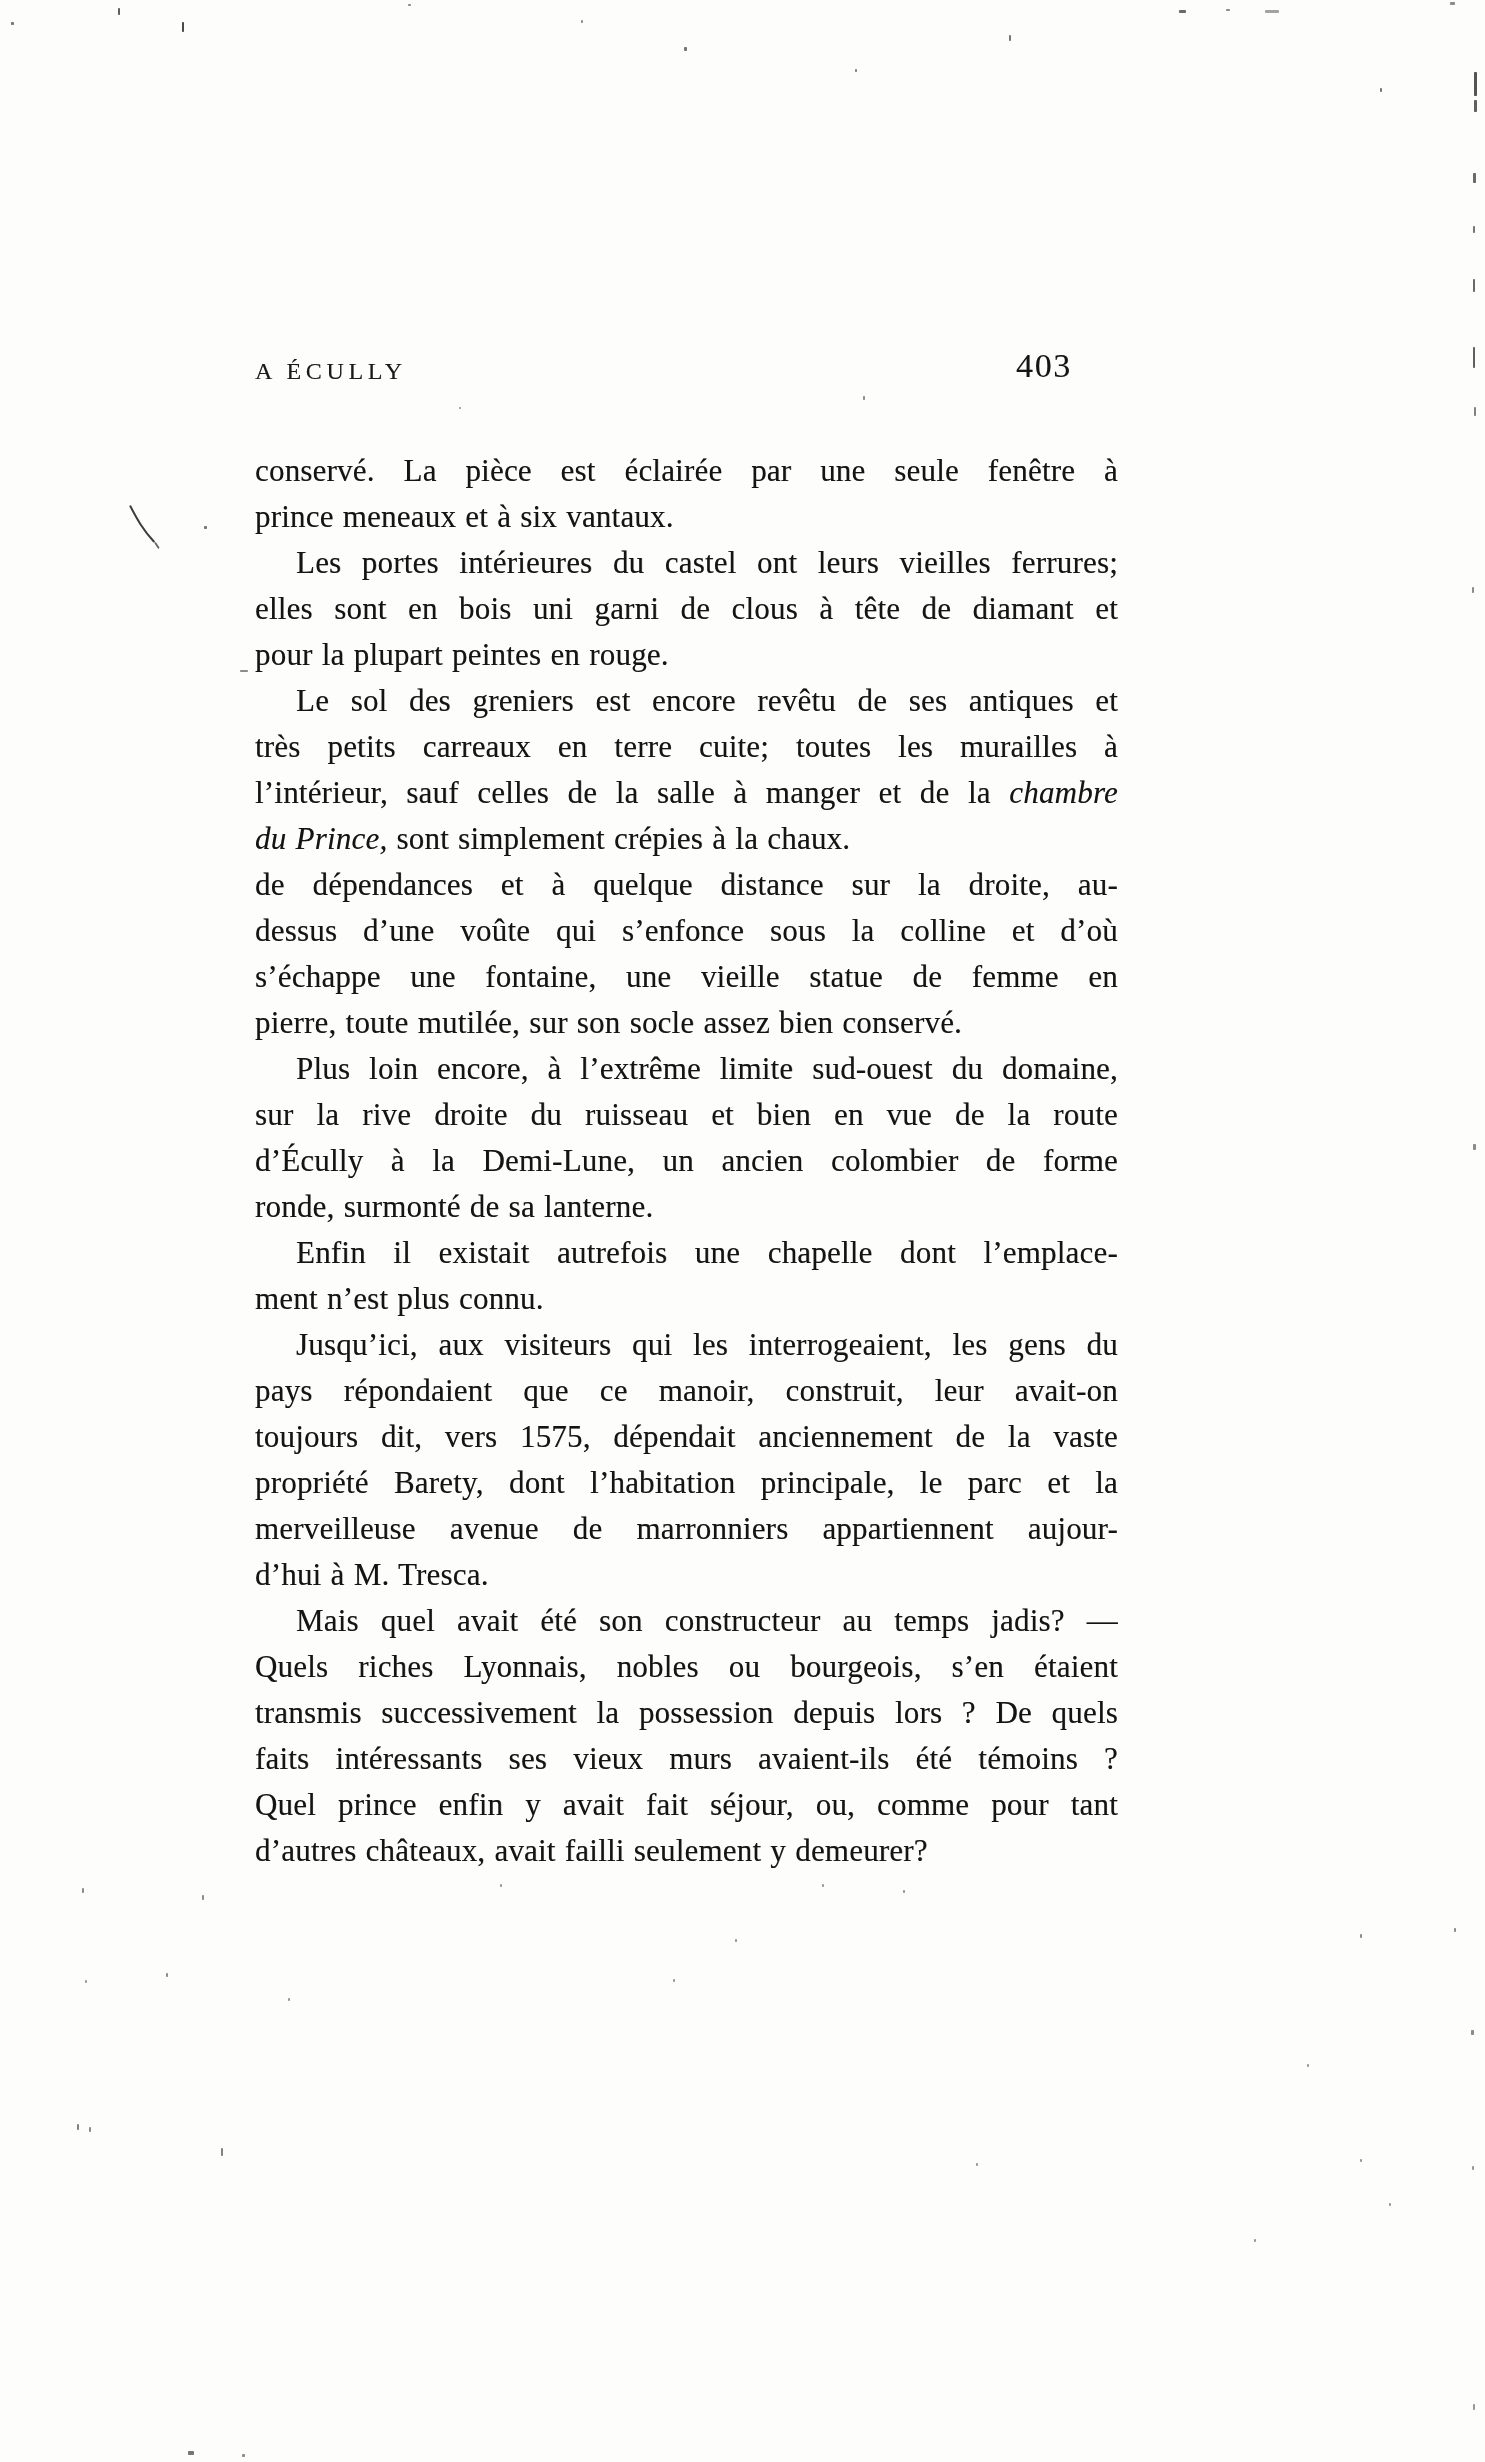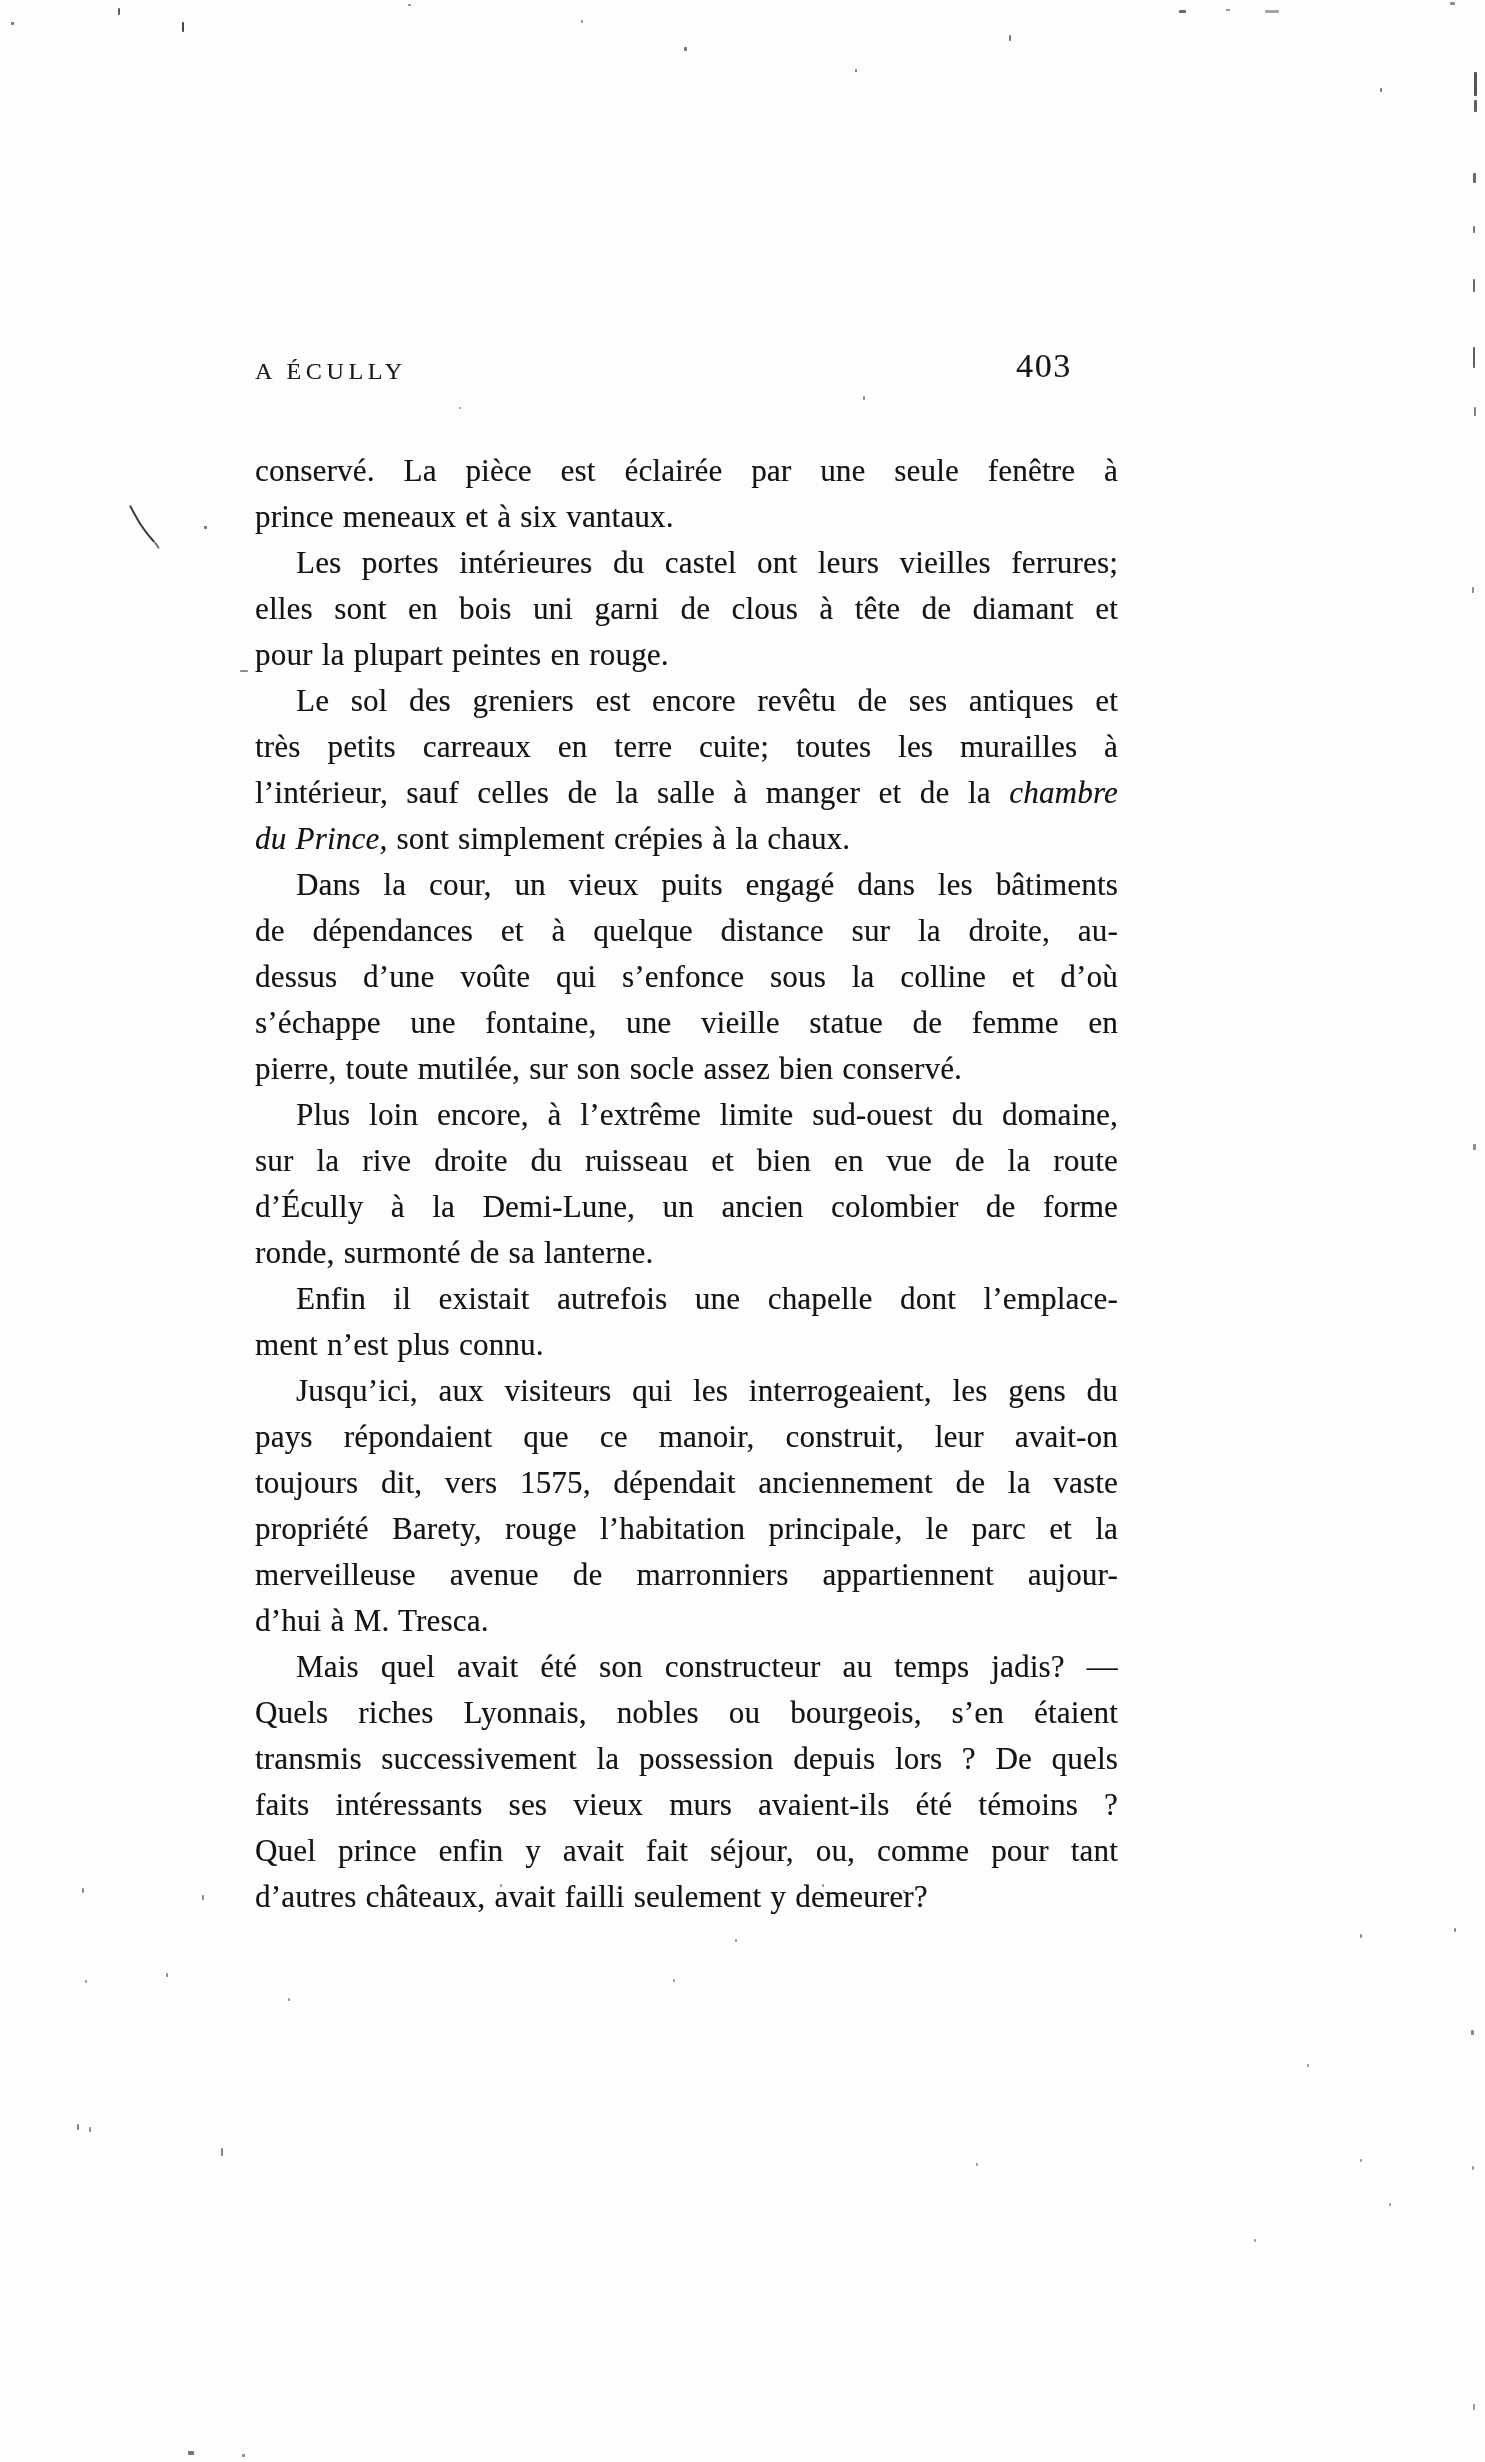--- a/index.html
+++ b/index.html
@@ -81,35 +81,34 @@
   <div class="text-block" id="text-block">
       <div class="line"><span>conservé. La pièce est éclairée par une seule fenêtre à</span></div>
       <div class="line end"><span>prince meneaux et à six vantaux.</span></div>
       <div class="line indent"><span>Les portes intérieures du castel ont leurs vieilles ferrures;</span></div>
       <div class="line"><span>elles sont en bois uni garni de clous à tête de diamant et</span></div>
       <div class="line end"><span>pour la plupart peintes en rouge.</span></div>
       <div class="line indent"><span>Le sol des greniers est encore revêtu de ses antiques et</span></div>
       <div class="line"><span>très petits carreaux en terre cuite; toutes les murailles à</span></div>
       <div class="line"><span>l’intérieur, sauf celles de la salle à manger et de la </span><span class="it">chambre</span></div>
       <div class="line end"><span class="it">du Prince,</span><span> sont simplement crépies à la chaux.</span></div>
-      <div class="line indent"><span>Dans la cour, un vieux puits engagé dans les bâtiments</span></div>
       <div class="line"><span>de dépendances et à quelque distance sur la droite, au-</span></div>
       <div class="line"><span>dessus d’une voûte qui s’enfonce sous la colline et d’où</span></div>
       <div class="line"><span>s’échappe une fontaine, une vieille statue de femme en</span></div>
       <div class="line end"><span>pierre, toute mutilée, sur son socle assez bien conservé.</span></div>
       <div class="line indent"><span>Plus loin encore, à l’extrême limite sud-ouest du domaine,</span></div>
       <div class="line"><span>sur la rive droite du ruisseau et bien en vue de la route</span></div>
       <div class="line"><span>d’Écully à la Demi-Lune, un ancien colombier de forme</span></div>
       <div class="line end"><span>ronde, surmonté de sa lanterne.</span></div>
       <div class="line indent"><span>Enfin il existait autrefois une chapelle dont l’emplace-</span></div>
       <div class="line end"><span>ment n’est plus connu.</span></div>
       <div class="line indent"><span>Jusqu’ici, aux visiteurs qui les interrogeaient, les gens du</span></div>
       <div class="line"><span>pays répondaient que ce manoir, construit, leur avait-on</span></div>
       <div class="line"><span>toujours dit, vers 1575, dépendait anciennement de la vaste</span></div>
-      <div class="line"><span>propriété Barety, rouge l’habitation principale, le parc et la</span></div>
+      <div class="line"><span>propriété Barety, dont l’habitation principale, le parc et la</span></div>
       <div class="line"><span>merveilleuse avenue de marronniers appartiennent aujour-</span></div>
       <div class="line end"><span>d’hui à M. Tresca.</span></div>
       <div class="line indent"><span>Mais quel avait été son constructeur au temps jadis? —</span></div>
       <div class="line"><span>Quels riches Lyonnais, nobles ou bourgeois, s’en étaient</span></div>
       <div class="line"><span>transmis successivement la possession depuis lors ? De quels</span></div>
       <div class="line"><span>faits intéressants ses vieux murs avaient-ils été témoins ?</span></div>
       <div class="line"><span>Quel prince enfin y avait fait séjour, ou, comme pour tant</span></div>
       <div class="line end"><span>d’autres châteaux, avait failli seulement y demeurer?</span></div>
     </div>
 

